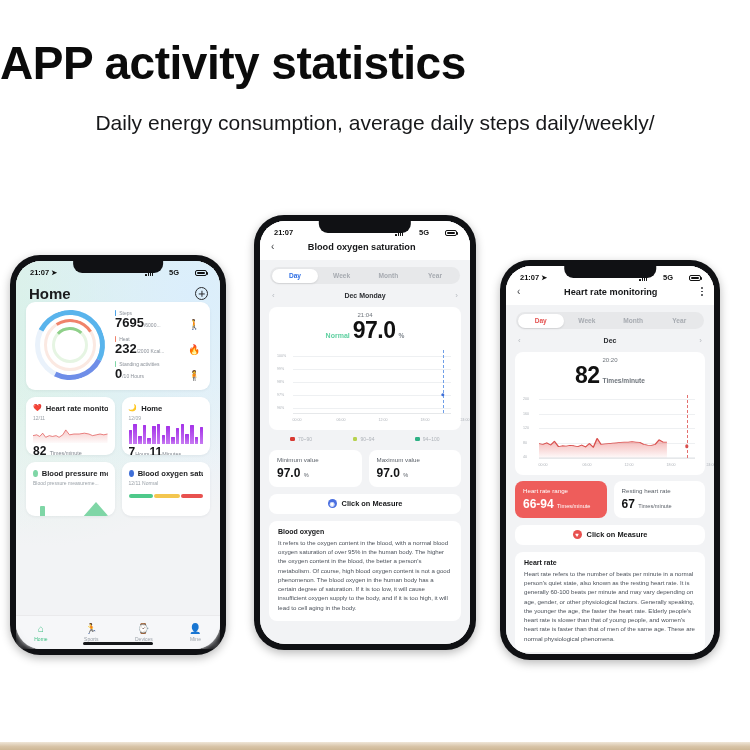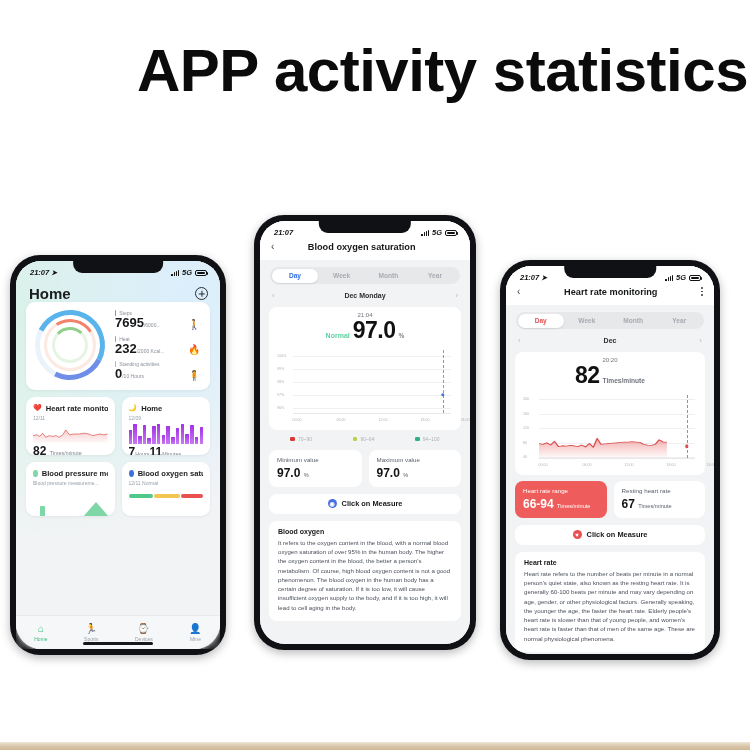--- a/index.html
+++ b/index.html
@@ -13,22 +13,22 @@
 
   
   .floor-strip {
     position: absolute; left: 0; bottom: 0; width: 750px; height: 8px;
     background: linear-gradient(180deg,#efe6d8 0%, #d8c4a8 55%, #cdb795 100%);
   }
 
   
   .headline {
     position: absolute; top: 36px; left: 0; width: 748px;
-    text-align: right;
-    font-size: 60px; font-weight: 700; color: #0b0b0b;
+    text-align: left;
+    font-size: 46px; font-weight: 700; color: #0b0b0b;
     letter-spacing: -0.5px;
     font-family: "Liberation Sans", sans-serif;
   }
   .subhead {
     position: absolute; top: 108px; left: 0; width: 750px;
     text-align: center;
     font-size: 21px; font-weight: 400; color: #17181a;
     line-height: 1.42;
   }
 
@@ -57,24 +57,24 @@
   
   #phone-left   { left: 10px;  top: 255px; width: 216px; height: 400px; }
   #phone-center { left: 254px; top: 215px; width: 222px; height: 435px; }
   #phone-right  { left: 500px; top: 260px; width: 220px; height: 400px; }
 
   
   .statusbar {
     display: flex; align-items: flex-start; justify-content: space-between;
     padding: 7px 13px 2px 14px;
     font-size: 7.5px; font-weight: 700; color: #111;
-    position: relative; z-index: 20; font-style: italic;
+    position: relative; z-index: 20;
   }
   .sb-left { display: flex; align-items: center; gap: 2px; }
-  .sb-right { display: flex; align-items: center; gap: 3px; }
+  .sb-right { display: flex; align-items: center; gap: 16px; }
   .ico-loc { font-size: 7px; transform: rotate(0deg); }
   .bars { display: inline-flex; align-items: flex-end; gap: 0.8px; height: 6px; }
   .bars i { display: block; width: 1.3px; background: #111; border-radius: .5px; }
   .bars i:nth-child(1){height:2px}.bars i:nth-child(2){height:3.2px}
   .bars i:nth-child(3){height:4.4px}.bars i:nth-child(4){height:6px}
   .batt { width: 12px; height: 6px; border: 1px solid #111; border-radius: 2px; position: relative; }
   .batt::after { content:""; position:absolute; right:-2.2px; top:1.6px; width:1.2px; height:2.6px; background:#111; border-radius:0 1px 1px 0;}
   .batt i { position:absolute; left:1px; top:1px; bottom:1px; width:8px; background:#111; border-radius:1px; }
 
   
@@ -230,20 +230,21 @@
   .info-title { font-size:7px; font-weight:700; color:#17181a; margin-bottom:3px; }
   .info-body { font-size:6.1px; line-height:1.52; color:#4a5059; text-align:left; }
 </style>
 </head>
 <body>
 
 <div id="stage">
 
   <div class="headline">APP activity statistics</div>
   <div class="subhead">
+    <div>Daily energy consumption, average daily steps daily/weekly/</div>
   </div>
 
   <div class="phone" id="phone-left">
     <div class="screen">
       <div class="notch"></div>
       <div class="home-bg"></div>
 
       <div class="statusbar">
         <div class="sb-left">
           <span>21:07</span>

